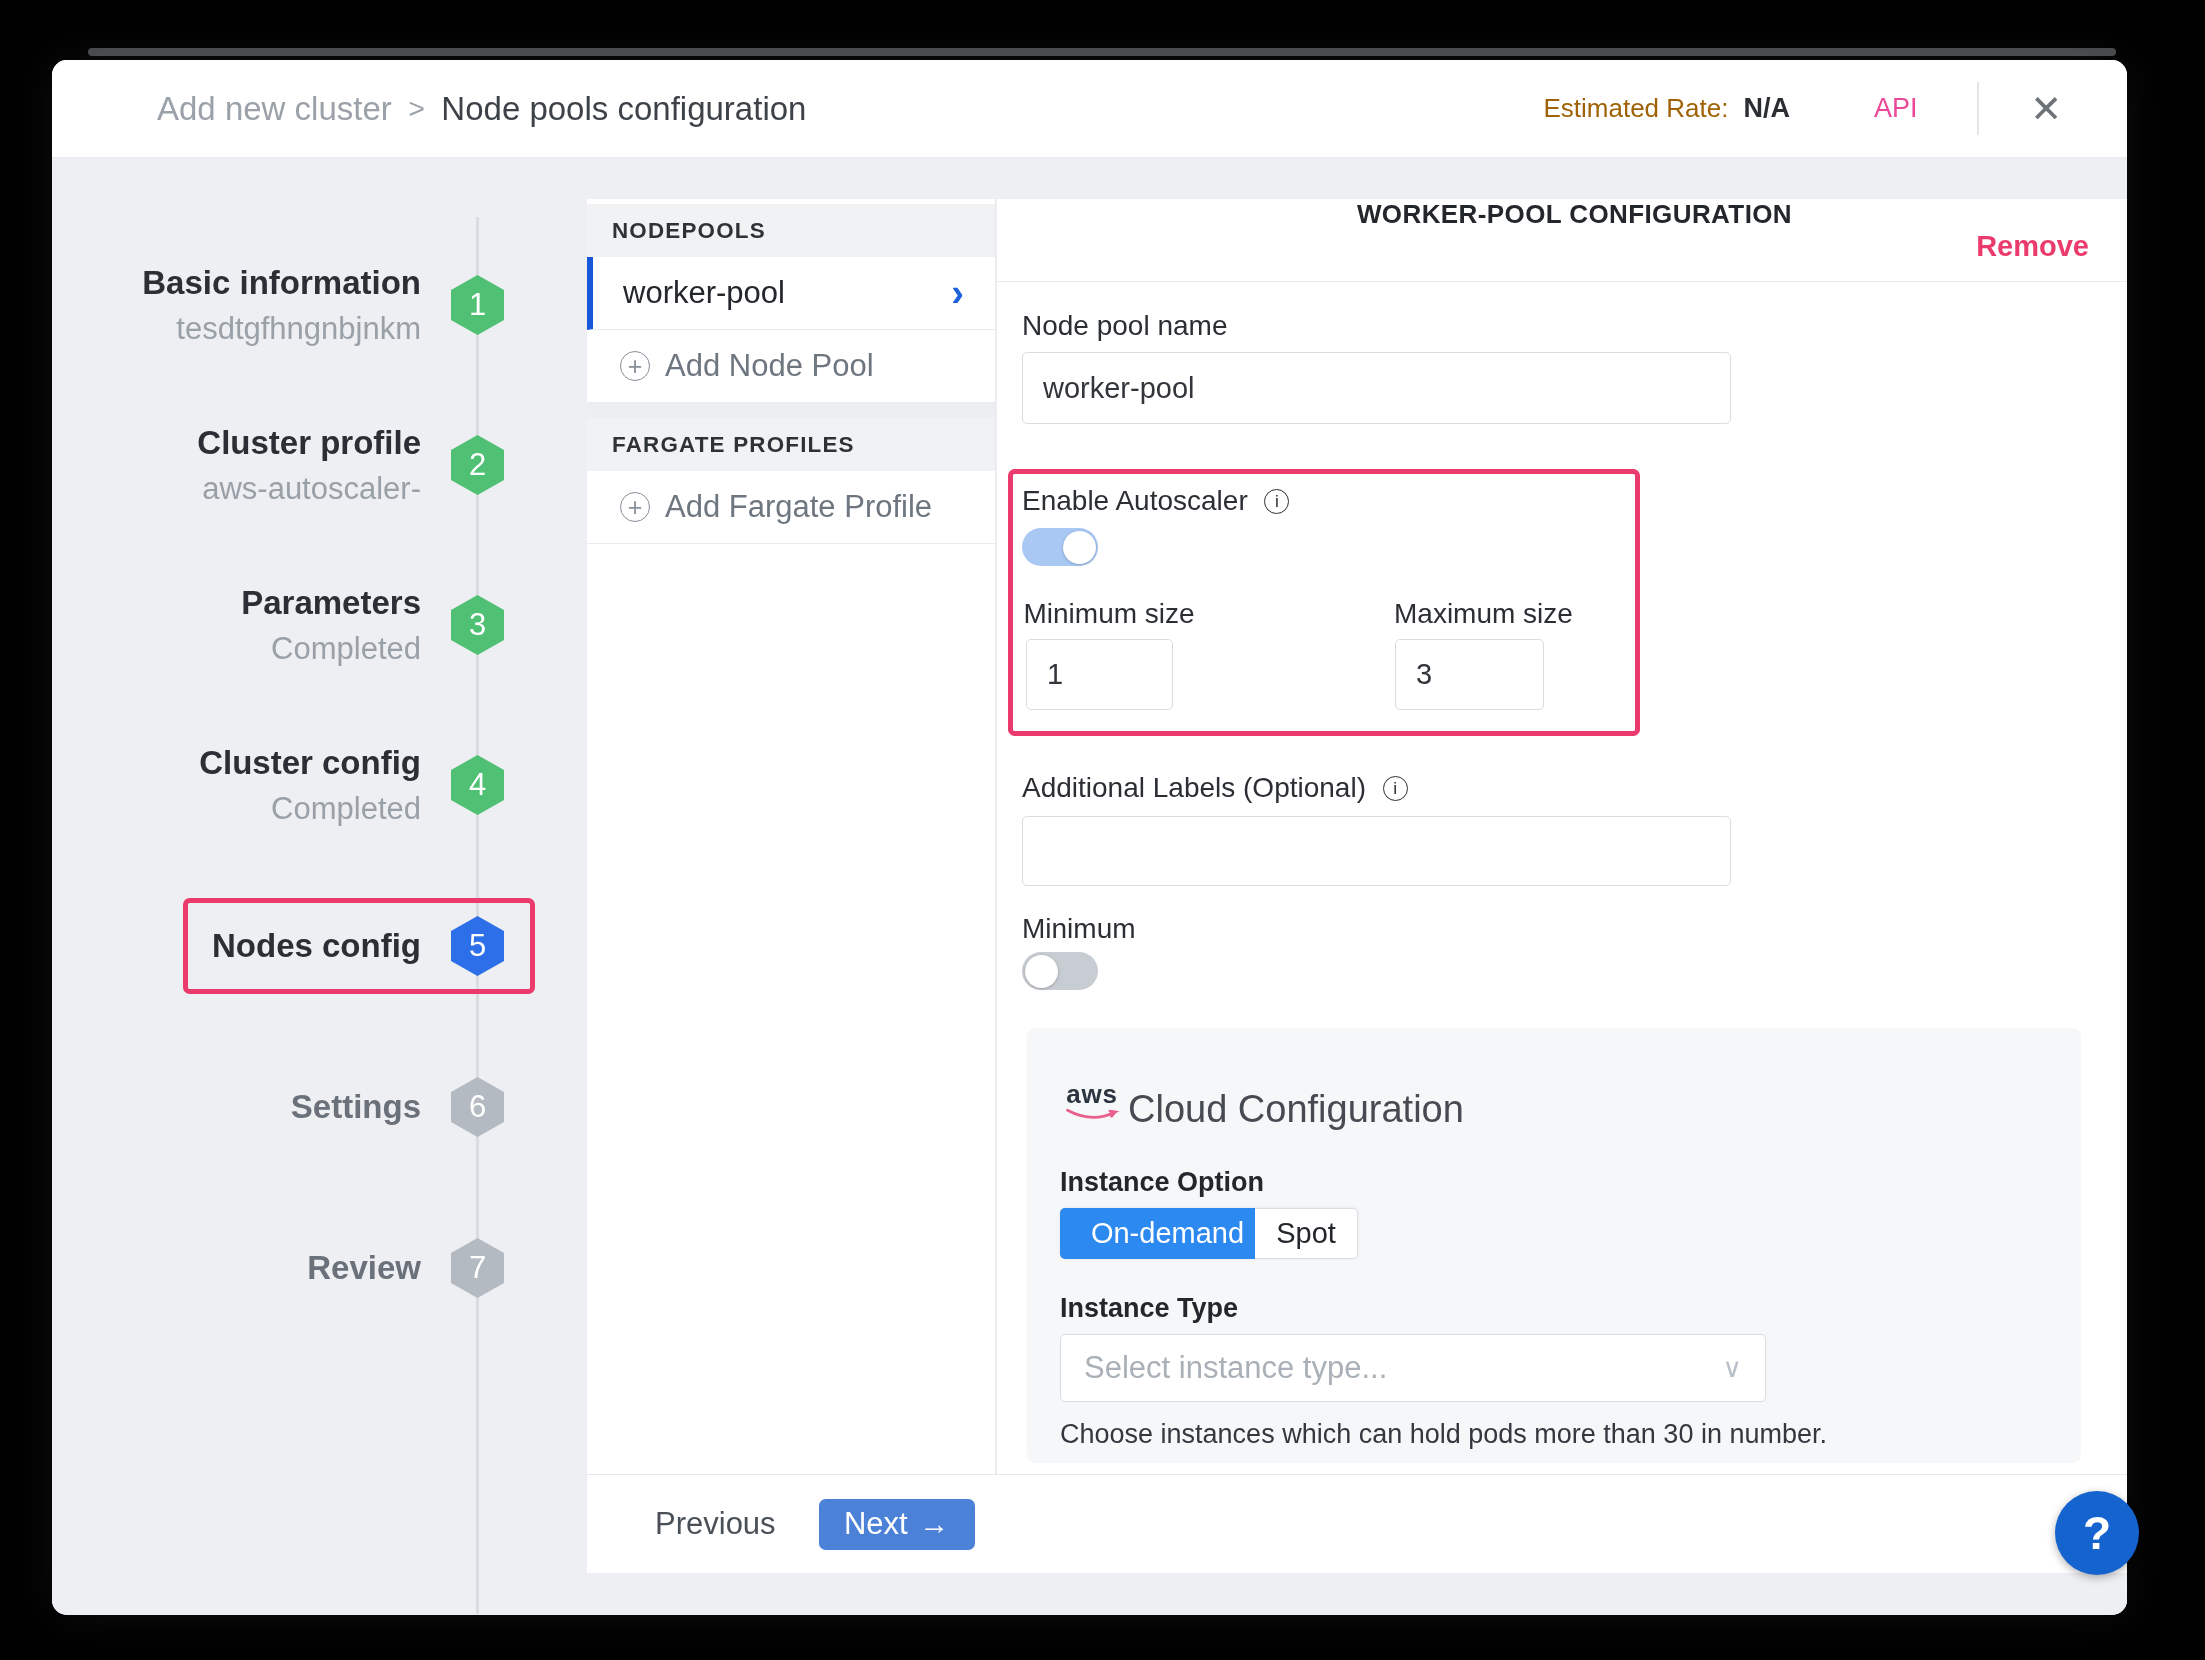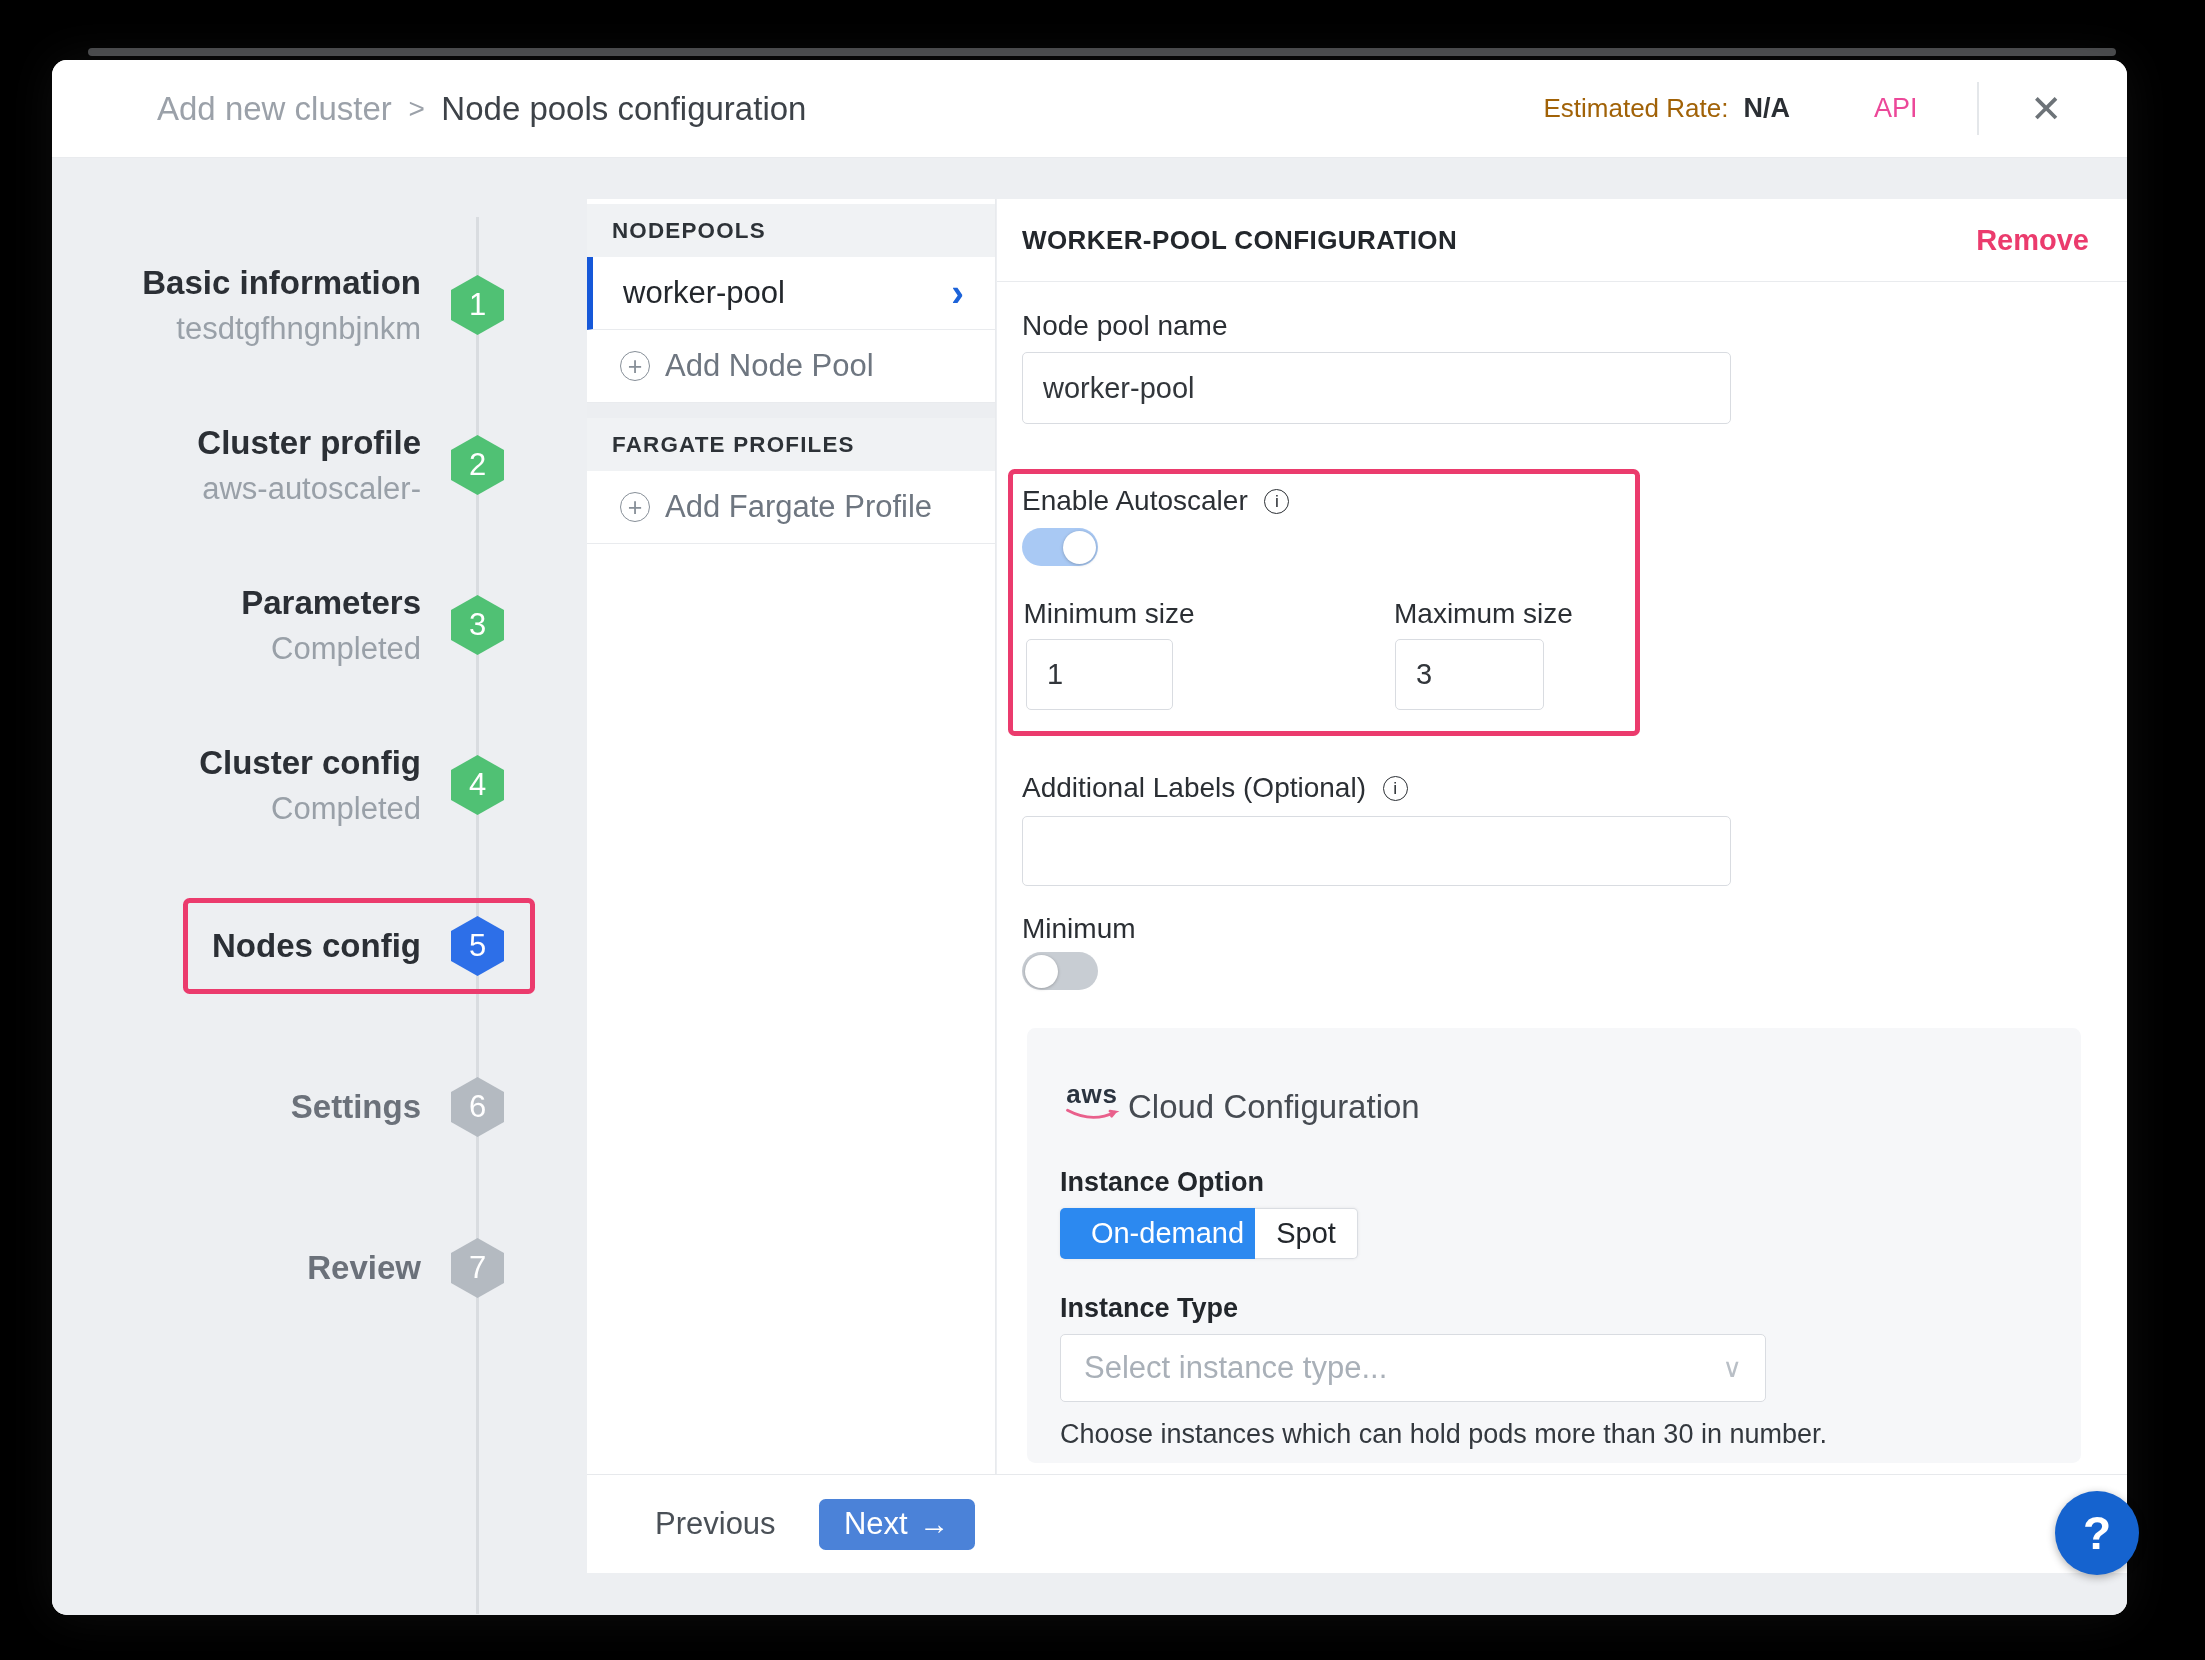--- a/index.html
+++ b/index.html
@@ -38,36 +38,36 @@
   .pool-band span{font-size:22.4px;font-weight:600;letter-spacing:1.2px;color:#2d3237;margin-left:25px;}
   .pool-row{position:absolute;left:0;width:100%;height:73px;background:#fff;border-bottom:1.7px solid #e9ebee;display:flex;align-items:center;}
   .pool-row.selected{border-left:6.6px solid #1658d9;}
   .pool-row-name{font-size:31px;color:#23272c;margin-left:30px;}
   .pool-chevron{margin-left:auto;margin-right:31px;color:#1c63d9;font-size:38px;font-weight:600;line-height:1;}
   .plus-circle{width:30px;height:30px;border:1.7px solid #878f98;border-radius:50%;color:#878f98;display:flex;align-items:center;justify-content:center;font-size:25px;line-height:1;margin-left:33px;flex:none;font-weight:400;}
   .add-row-label{font-size:31px;color:#6e7680;margin-left:15px;}
   .pool-strip{position:absolute;left:0;width:100%;background:#eceef1;}
   
   .cfg-panel{position:absolute;left:945px;top:139px;width:1130px;height:1275px;background:#fff;}
-  .cfg-hdr{position:absolute;left:0;top:0;width:100%;height:83px;border-bottom:1.7px solid #e9ebee;display:flex;align-items:center;}
+  .cfg-hdr{position:absolute;left:0;top:0;width:100%;height:83px;border-bottom:1.7px solid #e9ebee;display:flex;align-items:center;flex-direction:column;}
   .cfg-title{font-size:26px;font-weight:700;letter-spacing:0.4px;color:#23272c;margin-left:25px;}
   .remove-link{margin-left:auto;margin-right:38px;font-size:29px;font-weight:700;color:#eb3b6d;}
   .fld-label{position:absolute;font-size:28px;font-weight:500;color:#2b2f34;display:flex;align-items:center;}
   .info-icon{width:25px;height:25px;border:1.7px solid #2b2f34;border-radius:50%;display:inline-flex;align-items:center;justify-content:center;font-size:17.4px;color:#2b2f34;margin-left:16.6px;font-weight:500;flex:none;}
   .txt-input{position:absolute;border:1.7px solid #d9dce1;border-radius:5px;background:#fff;font-size:29px;color:#32363b;padding:0 0 0 20px;outline:none;}
   .toggle{position:absolute;width:76px;height:38px;border-radius:19px;}
   .toggle .knob{position:absolute;top:2.5px;width:33px;height:33px;border-radius:50%;background:#fff;box-shadow:0 0.8px 3.3px rgba(0,0,0,0.25);}
   .toggle.on{background:#a9c9f4;}
   .toggle.on .knob{right:2.5px;}
   .toggle.off{background:#c8cdd3;}
   .toggle.off .knob{left:2.5px;}
   .cloud-card{position:absolute;left:30px;top:829px;width:1054px;height:435px;background:#f6f7f9;border-radius:8.3px;}
   .aws-logo{position:absolute;left:36px;top:53px;width:58px;text-align:center;}
   .aws-word{font-size:26px;font-weight:700;color:#2b3440;letter-spacing:0.8px;line-height:1;}
-  .cloud-title{position:absolute;left:101px;top:60px;font-size:33px;font-weight:500;color:#464b52;}
+  .cloud-title{position:absolute;left:101px;top:60px;font-size:38px;font-weight:500;color:#464b52;}
   .card-label{position:absolute;font-size:27px;font-weight:600;color:#23272c;}
   .segmented{position:absolute;left:33px;top:180px;height:51px;display:flex;filter:drop-shadow(0 0.8px 1.7px rgba(0,0,0,0.08));}
   .seg-btn{height:51px;display:flex;align-items:center;justify-content:center;font-size:29px;}
   .seg-on{width:195px;background:#2c89f0;color:#fff;border-radius:5px 0 0 5px;font-weight:500;padding-left:20px;}
   .seg-off{width:103px;background:#fff;color:#23272c;border:1.7px solid #dadde2;border-left:none;border-radius:0 5px 5px 0;}
   .dropdown{position:absolute;left:33px;top:306px;width:706px;height:68px;background:#fff;border:1.7px solid #d9dce1;border-radius:5px;display:flex;align-items:center;}
   .dd-placeholder{font-size:31px;color:#a9b0b8;margin-left:23px;}
   .dd-chevron{margin-left:auto;margin-right:23px;font-size:26.5px;color:#b9bfc6;}
   .card-caption{position:absolute;left:33px;top:391px;font-size:27px;color:#33383e;}
   

